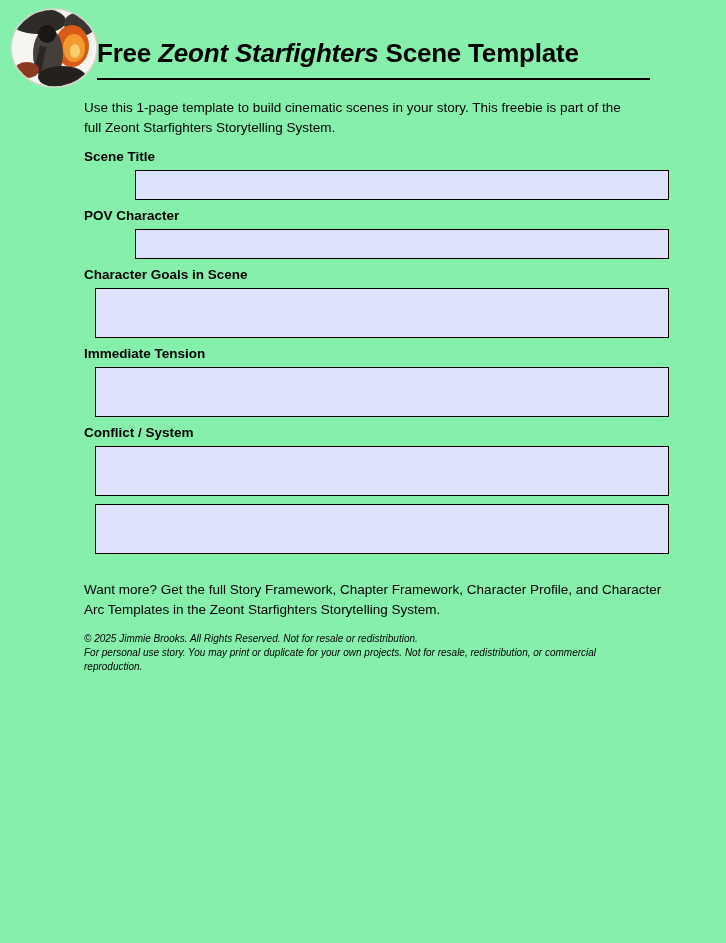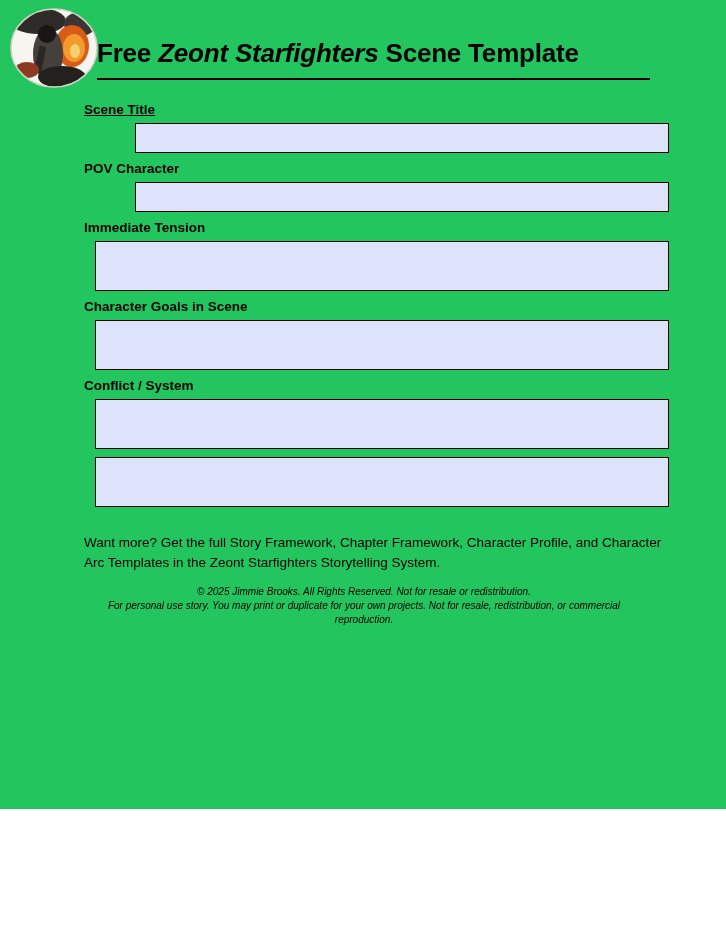--- a/index.html
+++ b/index.html
@@ -1,20 +1,20 @@
 <!DOCTYPE html>
 <html style="--field-fill: #dce3fa; --field-border: #000000;"><head>
 <meta charset="utf-8">
 <style>
   * { margin: 0; padding: 0; box-sizing: border-box; }
   html, body { background: #ffffff; }
   .page {
     width: 726px;
-    height: 809px;
-    background: #22c55e;
+    height: 943px;
+    background: #86efac;
     position: relative;
     font-family: "Liberation Sans", sans-serif;
     color: #000000;
     overflow: hidden;
   }
   .logo {
     position: absolute;
     top: 8px;
     left: 10px;
     width: 88px;
@@ -33,41 +33,41 @@
     letter-spacing: -0.2px;
   }
   .title .em { font-style: italic; }
   .intro {
     margin: 18px 86px 0 84px;
     font-size: 13.5px;
     line-height: 20px;
   }
   .fields { margin: 0 57px 0 84px; }
   .field { margin-top: 8px; }
-  .field:first-child { margin-top: 22px; text-decoration: underline; }
+  .field:first-child { margin-top: 11px; }
   .field-label {
     font-size: 13.5px;
     font-weight: 700;
     line-height: 16px;
     margin-bottom: 5px;
   }
   .field-box {
     background: var(--field-fill, #dce3fa);
     border: 1.5px solid var(--field-border, #000000);
   }
   .field-box.single { height: 30px; margin-left: 51px; }
   .field-box.multi  { height: 50px; margin-left: 11px; }
   .outro {
     margin: 26px 59px 0 84px;
     font-size: 13.5px;
     line-height: 20px;
   }
   .footer {
     margin: 12px 82px 0 84px;
-    text-align: center;
+    text-align: left;
     font-style: italic;
     font-size: 10px;
     line-height: 14px;
   }
 </style>
 </head>
 <body>
 
 <div class="page">
 
@@ -92,41 +92,42 @@
         <ellipse cx="17" cy="62" rx="12" ry="8" fill="#8c3a22"></ellipse>
       </g>
       <ellipse cx="44" cy="40" rx="43" ry="39" fill="none" stroke="#d8d4cc" stroke-width="1.5"></ellipse>
     </svg>
   </div>
 
   <div class="header">
     <h1 class="title"><span>Free </span><span class="em">Zeont Starfighters</span><span> Scene Template</span></h1>
   </div>
 
+  <p class="intro">Use this 1-page template to build cinematic scenes in your story.  This freebie is part of the full Zeont Starfighters Storytelling System.</p>
 
   <div class="fields">
 
     <div class="field">
       <div class="field-label">Scene Title</div>
       <div class="field-box single"></div>
     </div>
 
     <div class="field">
       <div class="field-label">POV Character</div>
       <div class="field-box single"></div>
     </div>
 
 
     <div class="field">
-      <div class="field-label">Immediate Tension</div>
+      <div class="field-label">Character Goals in Scene</div>
       <div class="field-box multi"></div>
     </div>
 
     <div class="field">
-      <div class="field-label">Character Goals in Scene</div>
+      <div class="field-label">Immediate Tension</div>
       <div class="field-box multi"></div>
     </div>
 
     <div class="field">
       <div class="field-label">Conflict / System</div>
       <div class="field-box multi"></div>
     </div>
 
     <div class="field">
       <div class="field-box multi"></div>

